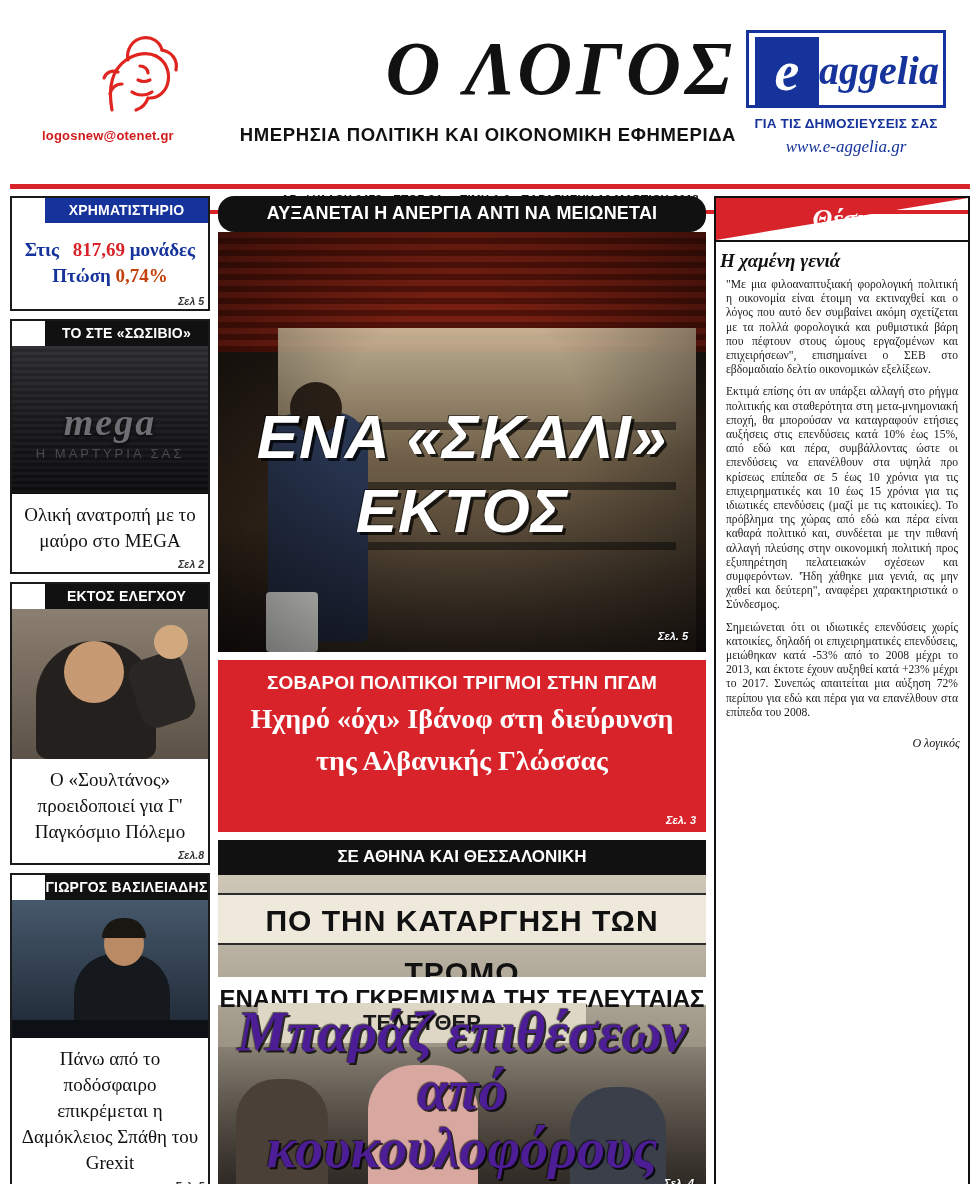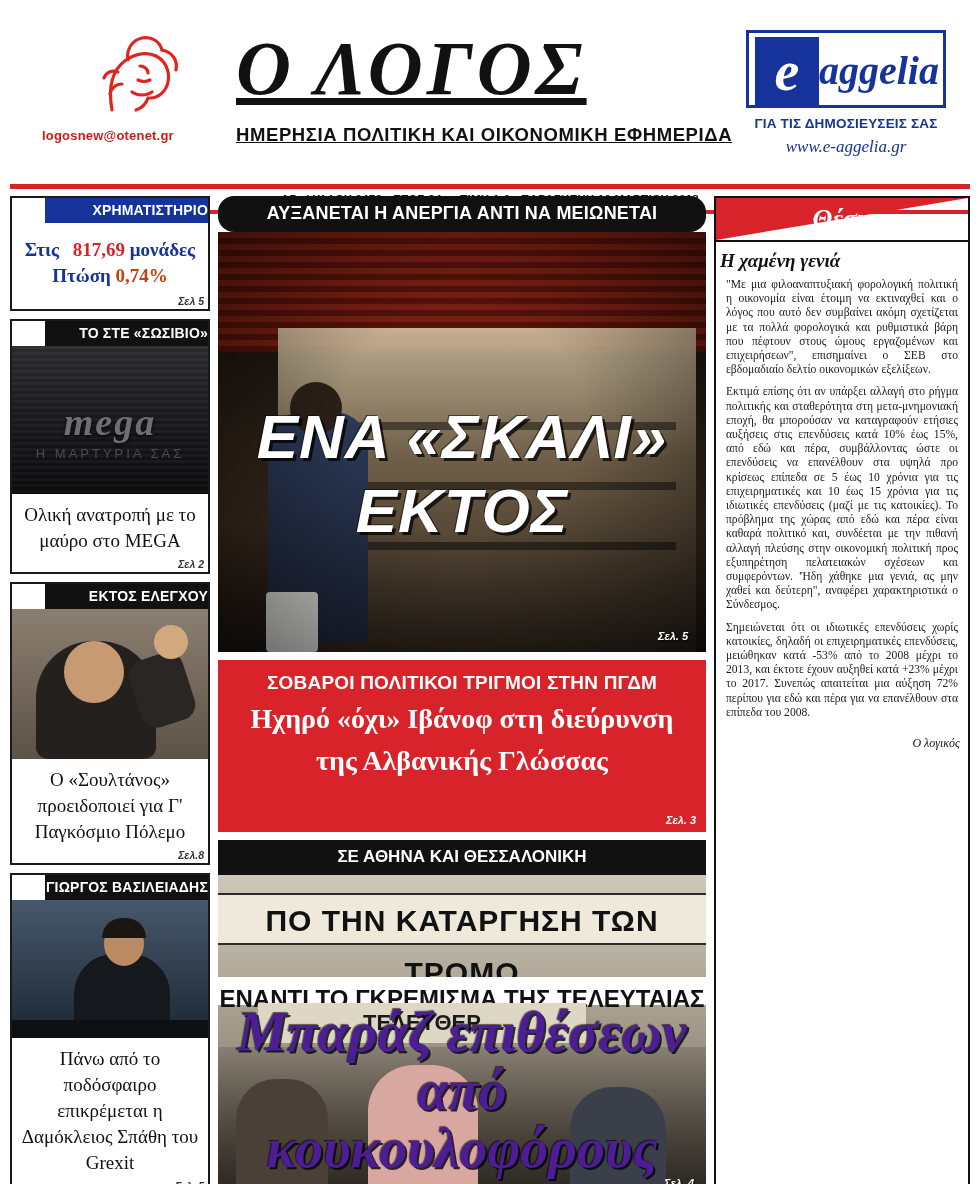--- a/index.html
+++ b/index.html
@@ -13,21 +13,21 @@
   }
   .page { position: relative; width: 980px; height: 1184px; background:#fff; }
 
   
   .masthead { position:relative; height: 178px; }
   .logo-left { position:absolute; left: 42px; top: 22px; width: 190px; text-align:left; }
   .logo-mark { width: 110px; height: 96px; margin: 0 auto; position: relative; }
   .logo-mark svg { display:block; }
   .logo-email { margin-top: 10px; font-size: 13px; color:#d01b1b; font-weight:700; letter-spacing:.2px; }
 
-  .masthead-center { position:absolute; left: 236px; top: 26px; width: 500px; text-align:left;text-decoration:underline; }
+  .masthead-center { position:absolute; left: 236px; top: 26px; width: 500px; text-align:right; }
   .paper-title {
     font-family:"Liberation Serif", serif;
     font-style: italic; font-weight: 700;
     font-size: 76px; line-height: 84px; letter-spacing: 4px;
     color:#111;
   }
   .paper-sub {
     margin-top: 14px;
     font-size: 18.5px; font-weight: 700; letter-spacing: .6px;
     color:#111;
@@ -55,21 +55,21 @@
 
   
   .content { position:absolute; left:10px; top:196px; width:960px; }
   .cols { display:flex; gap: 8px; }
   .col-left { width: 200px; }
   .col-mid { width: 488px; }
   .col-right { width: 256px; }
 
   
   .box { border: 2px solid #1a1a1a; margin-bottom: 8px; background:#fff; }
-  .box-head { background:#15339b; color:#fff; text-align:right; font-size: 14px; font-weight:700; padding: 4px 0 5px; letter-spacing:.2px;margin-left:33px; }
+  .box-head { background:#15339b; color:#fff; text-align:center; font-size: 14px; font-weight:700; padding: 4px 0 5px; letter-spacing:.2px;margin-left:33px; }
   .box-head.black { background:#111; }
   .box-body { padding: 8px 8px 6px; text-align:center; }
 
   .stock-line { font-size: 19px; font-weight:700; color:#15339b; margin: 8px 0 4px; font-family:"Liberation Serif", serif; }
   .stock-line .num { color:#d8232a;margin-left:9px; }
   .stock-line2 { font-size: 19px; font-weight:700; color:#15339b; margin: 2px 0 0; font-family:"Liberation Serif", serif; }
   .stock-line2 .num { color:#c2410c; }
   .sel { text-align:right; font-size: 10.5px; font-weight:700; font-style:italic; color:#333; padding: 2px 4px 2px 0; }
 
   .mega-photo { height: 148px; background: linear-gradient(180deg,#2c2c30 0%, #17171a 60%, #0d0d0f 100%); position:relative; overflow:hidden; }

